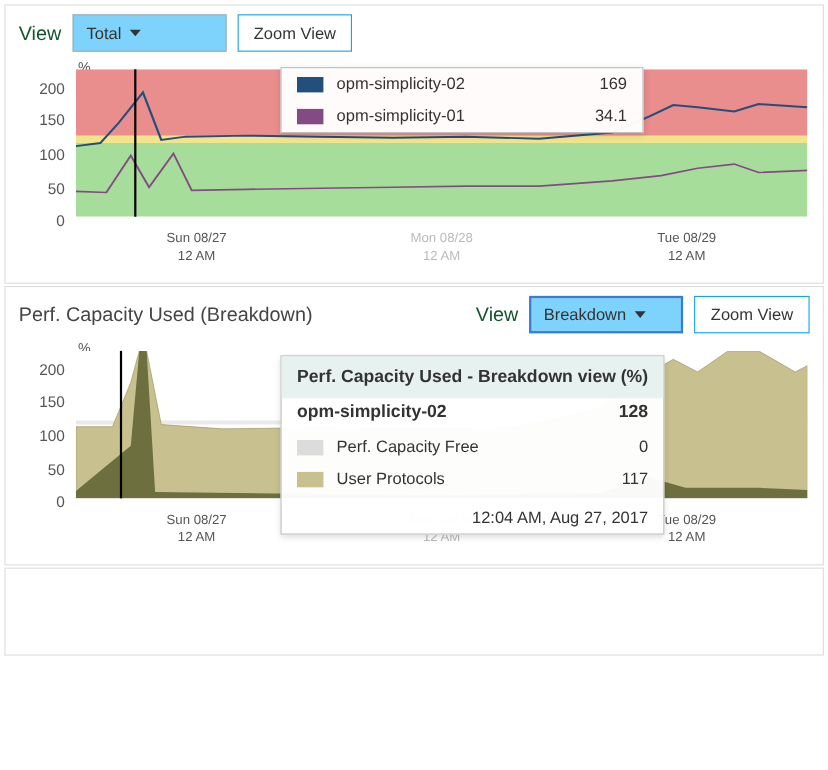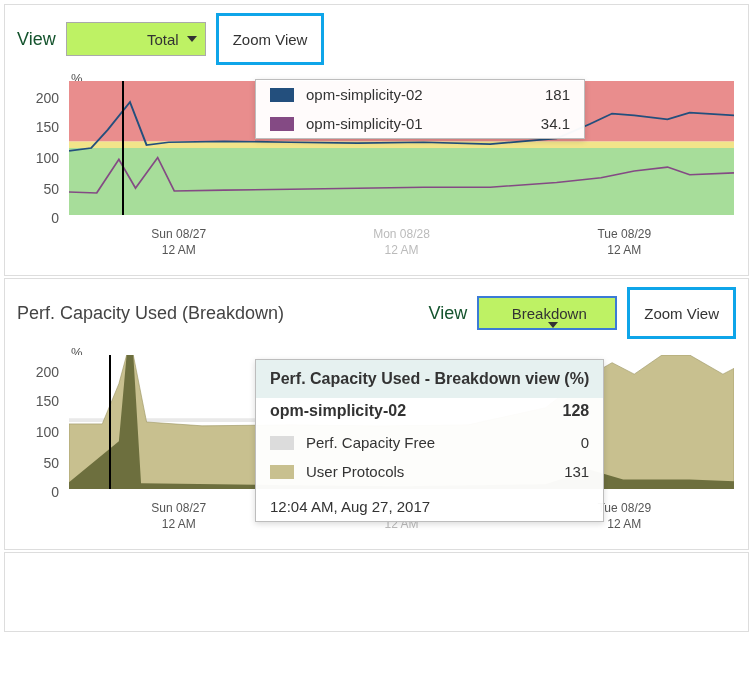--- a/index.html
+++ b/index.html
@@ -27,45 +27,44 @@
     color: #444;
     flex: 1;
   }
   .view-label {
     font-size: 18px;
     color: #14532d;
   }
   .select {
     display: inline-flex;
     align-items: center;
-    justify-content: flex-end;
+    justify-content: flex-start;
     border: 1px solid #aaa;
-    background: #bef264;
+    background: #7dd3fc;
     height: 34px;
     padding: 0 8px 0 12px;
     font-size: 15px;
     min-width: 140px;
     cursor: pointer;
   }
   .select.active {
     border: 2px solid #3b7bd6;
     padding: 0 7px 0 11px;
-    flex-direction: column;
   }
   .caret {
     width: 0; height: 0;
     border-left: 5px solid transparent;
     border-right: 5px solid transparent;
     border-top: 6px solid #333;
     margin-left: 8px;
   }
   .btn {
-    border: 3px solid #0ea5e9;
+    border: 1px solid #0ea5e9;
     background: #fff;
-    height: 52px;
+    height: 34px;
     padding: 0 14px;
     font-size: 15px;
     cursor: pointer;
     color: #333;
   }
   .plot-wrap { position: relative; padding: 0 8px 8px 8px; }
   .plot { position: relative; height: 150px; margin-top: 6px; }
   .y-axis {
     position: absolute;
     left: 0; top: 16px; bottom: 0;
@@ -109,21 +108,21 @@
     color: #333;
     z-index: 5;
     min-width: 330px;
   }
   .tooltip-head {
     background: #e6f1f0;
     padding: 10px 14px;
     font-weight: 600;
     font-size: 16px;
   }
-  .tooltip-body { padding: 0 14px; }
+  .tooltip-body { padding: 0 14px; text-align: right; }
   .tooltip-row {
     display: flex;
     align-items: center;
     gap: 12px;
     padding: 6px 0;
   }
   .tooltip-row .val { margin-left: auto; }
   .swatch {
     width: 24px; height: 14px;
     display: inline-block;
@@ -190,21 +189,21 @@
         <div>Tue 08/29</div>
         <div>12 AM</div>
       </div>
     </div>
 
     <div class="tooltip-card" style="left:250px; top:4px;">
       <div class="tooltip-body">
         <div class="tooltip-row">
           <span class="swatch" style="background:#234f7d"></span>
           <span>opm-simplicity-02</span>
-          <span class="val">181</span>
+          <span class="val">169</span>
         </div>
         <div class="tooltip-row">
           <span class="swatch" style="background:#844a84"></span>
           <span>opm-simplicity-01</span>
           <span class="val">34.1</span>
         </div>
       </div>
     </div>
   </div>
 </div>
@@ -266,21 +265,21 @@
           <span>128</span>
         </div>
         <div class="tooltip-row">
           <span class="swatch" style="background:#dcdcdc"></span>
           <span>Perf. Capacity Free</span>
           <span class="val">0</span>
         </div>
         <div class="tooltip-row">
           <span class="swatch" style="background:#c8c08f"></span>
           <span>User Protocols</span>
-          <span class="val">131</span>
+          <span class="val">117</span>
         </div>
         <div class="tooltip-time">12:04 AM, Aug 27, 2017</div>
       </div>
     </div>
   </div>
 </div>
 
 <div class="panel empty-panel"></div>
 
 </body></html>

